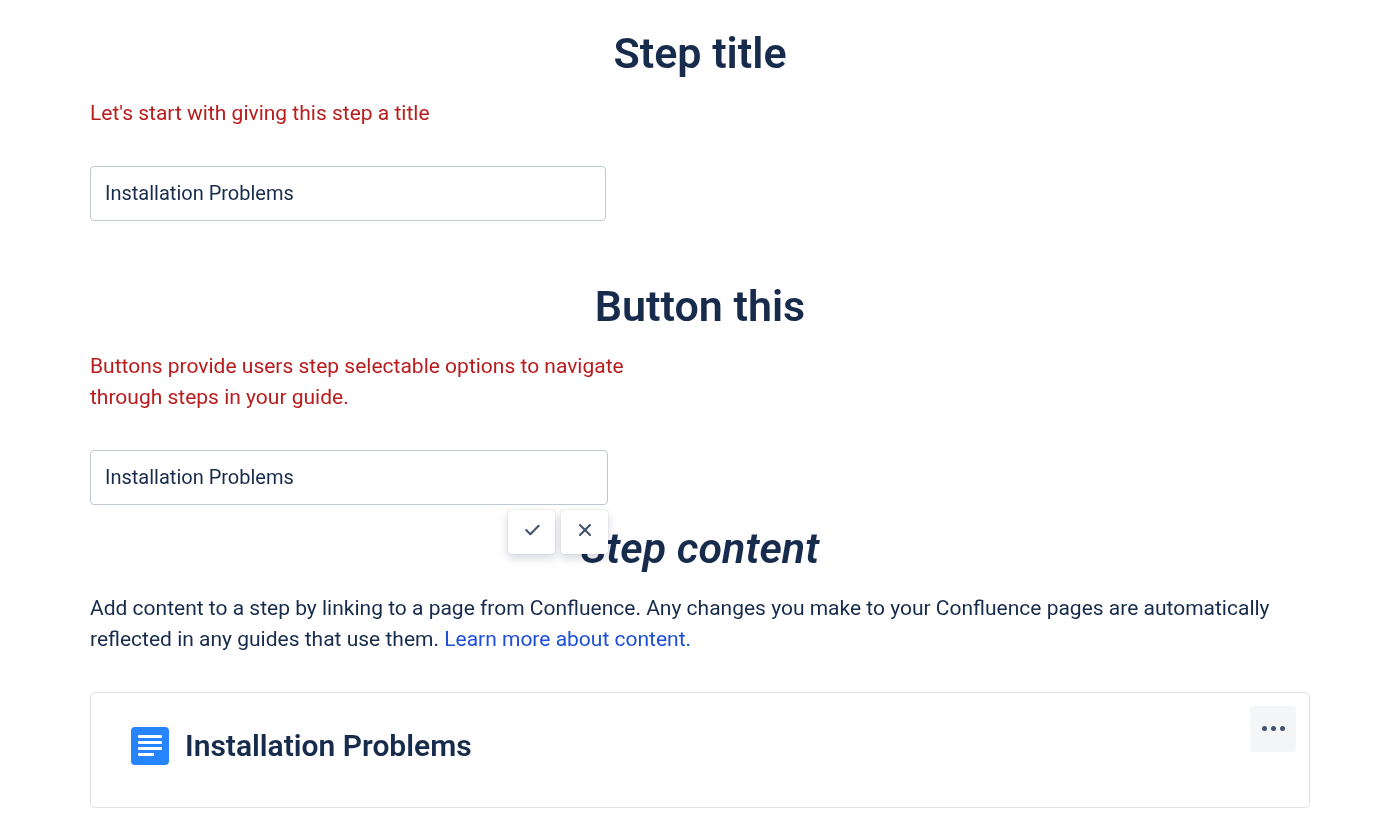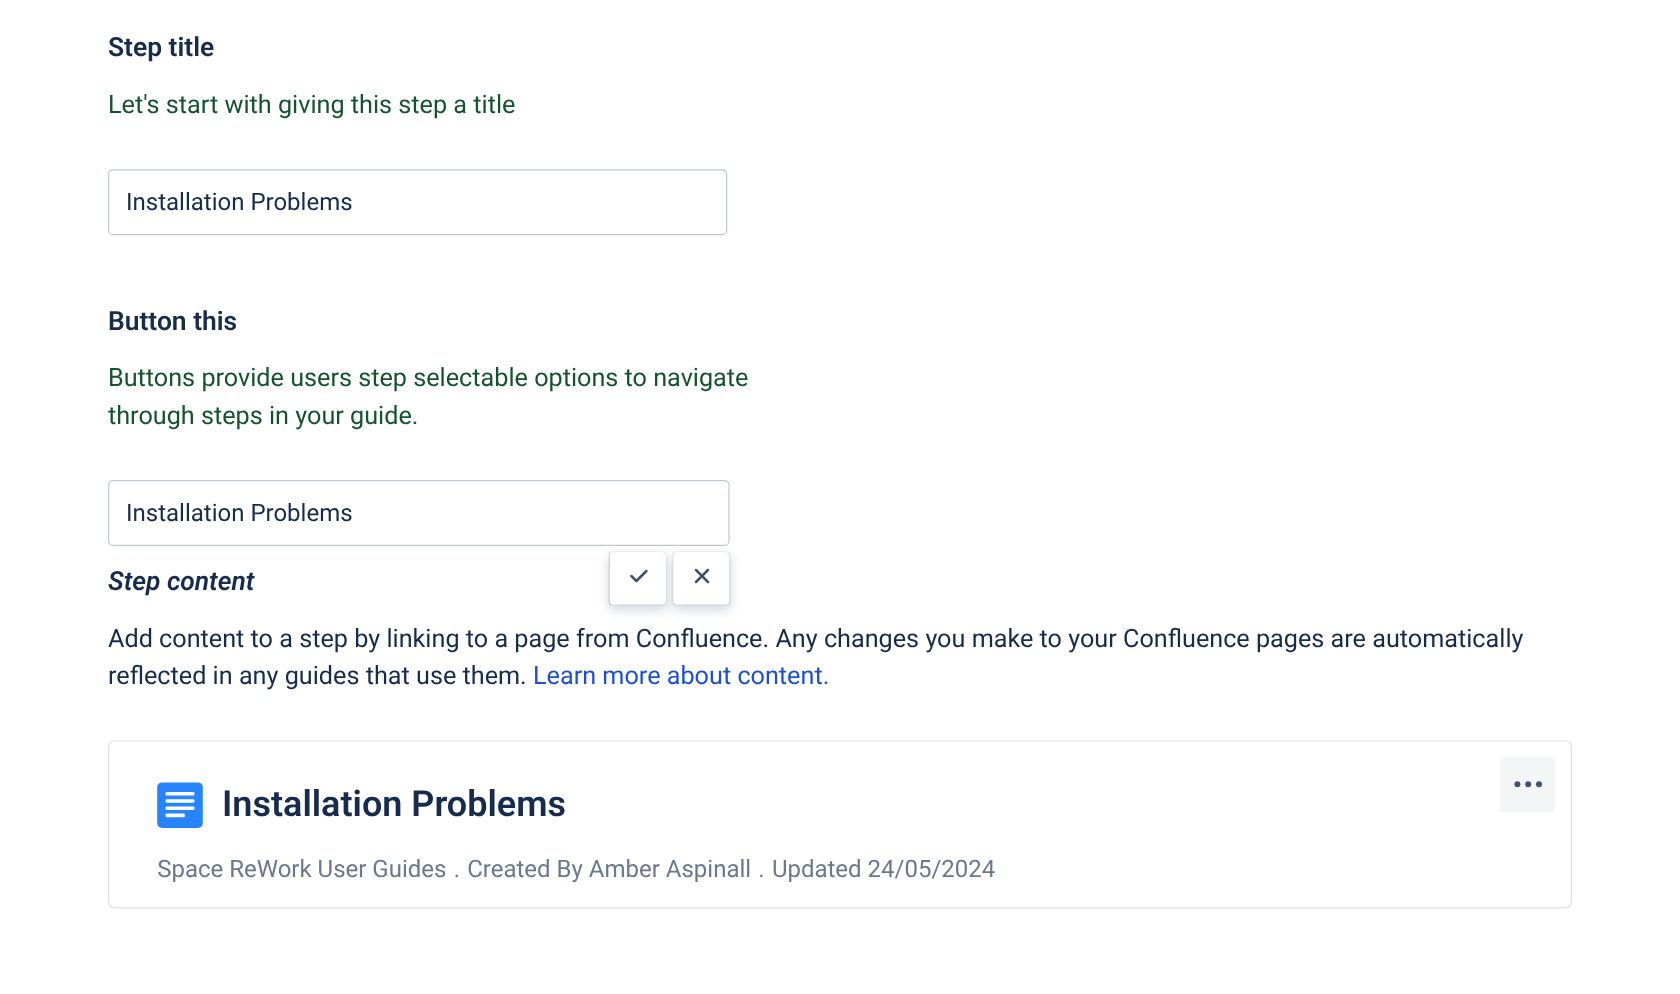--- a/index.html
+++ b/index.html
@@ -7,28 +7,29 @@
       padding: 0;
       box-sizing: border-box;
     }
     body {
       font-family: -apple-system, BlinkMacSystemFont, 'Segoe UI', Roboto, Helvetica, Arial, sans-serif;
       background: #ffffff;
       color: #172B4D;
       padding: 28px 90px 20px 90px;
     }
     .section-heading {
-      font-size: 22px;
+      font-size: 43px;
       font-weight: 600;
       color: #172B4D;
       margin-bottom: 20px;
+      text-align: center;
     }
     .section-description {
       font-size: 21px;
-      color: #14532d;
+      color: #b91c1c;
       line-height: 1.5;
       margin-bottom: 36px;
       max-width: 600px;
     }
     .section-description-wide {
       font-size: 21px;
       color: #172B4D;
       line-height: 1.5;
       margin-bottom: 28px;
     }
@@ -204,19 +205,16 @@
   </button>
   <div class="card-header">
     <div class="page-icon">
       <div class="page-icon-line" style="width:24px;"></div>
       <div class="page-icon-line" style="width:24px;"></div>
       <div class="page-icon-line" style="width:24px;"></div>
       <div class="page-icon-line" style="width:16px;"></div>
     </div>
     <div class="card-title">Installation Problems</div>
   </div>
-  <div class="card-meta">
-    <span>Space ReWork User Guides</span><span class="meta-sep">.</span><span>Created By Amber Aspinall</span><span class="meta-sep">.</span><span>Updated 24/05/2024</span>
-  </div>
 </div>
 
 
 
 
 </body></html>

